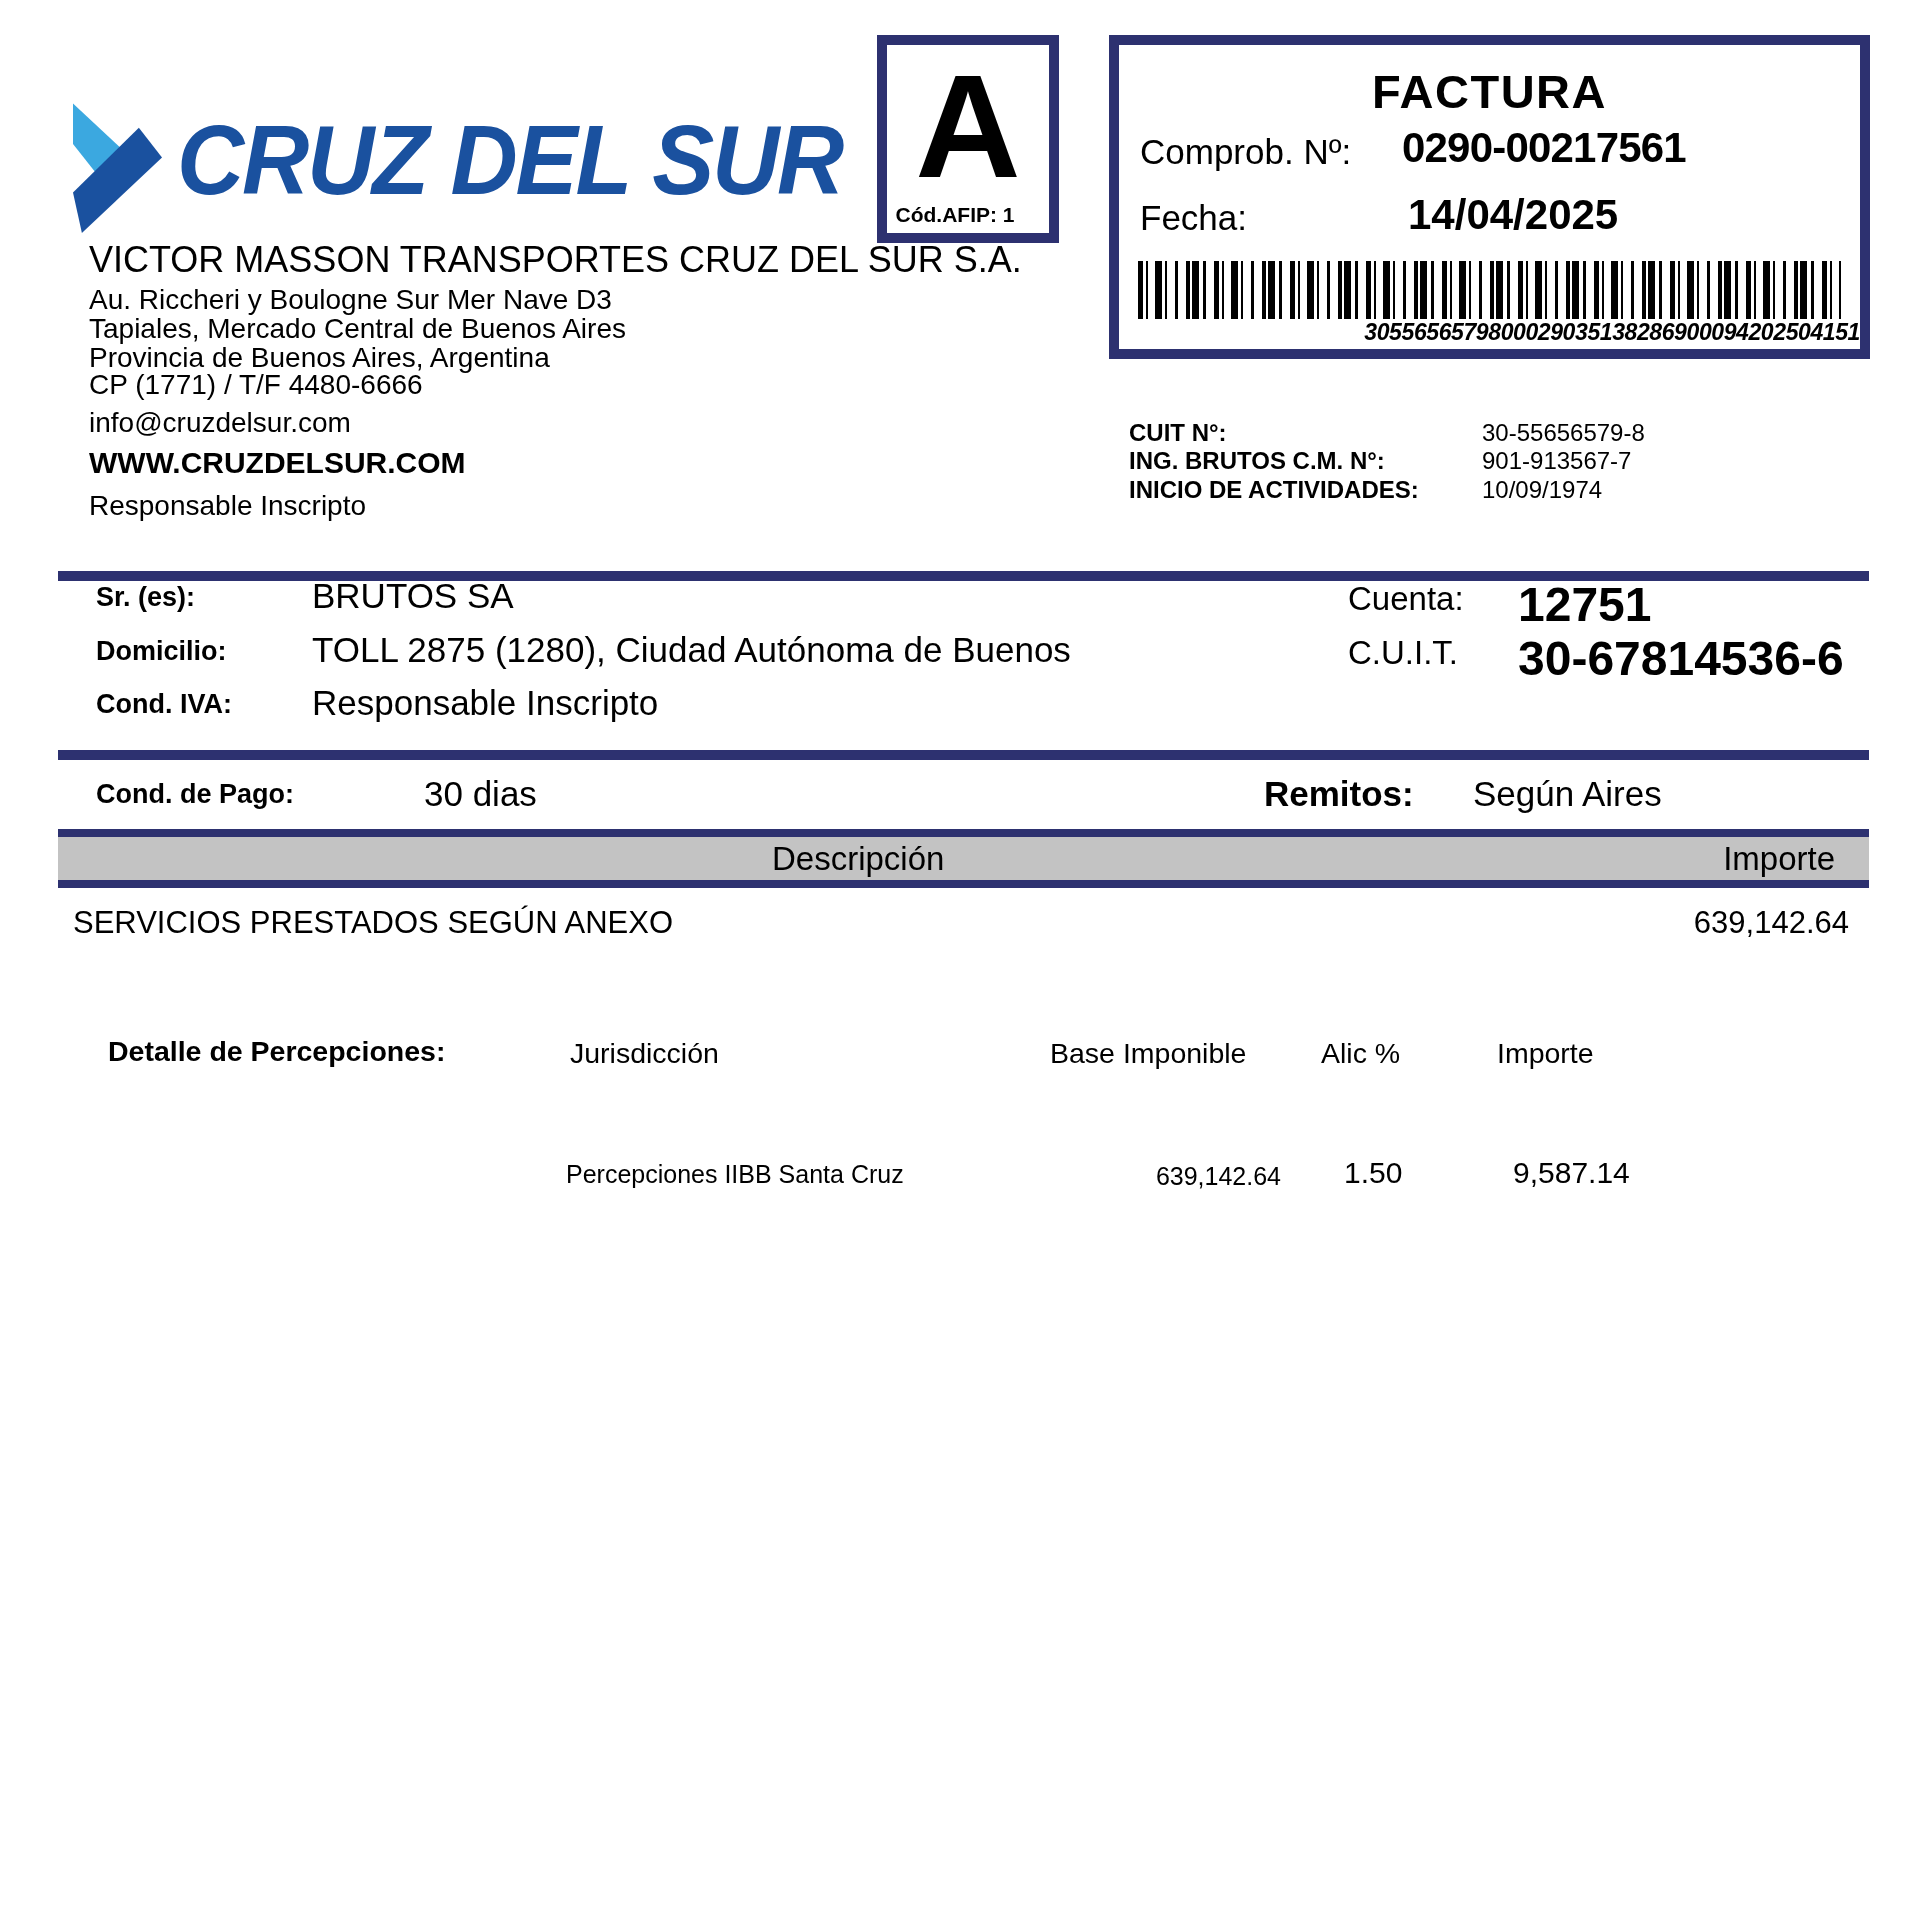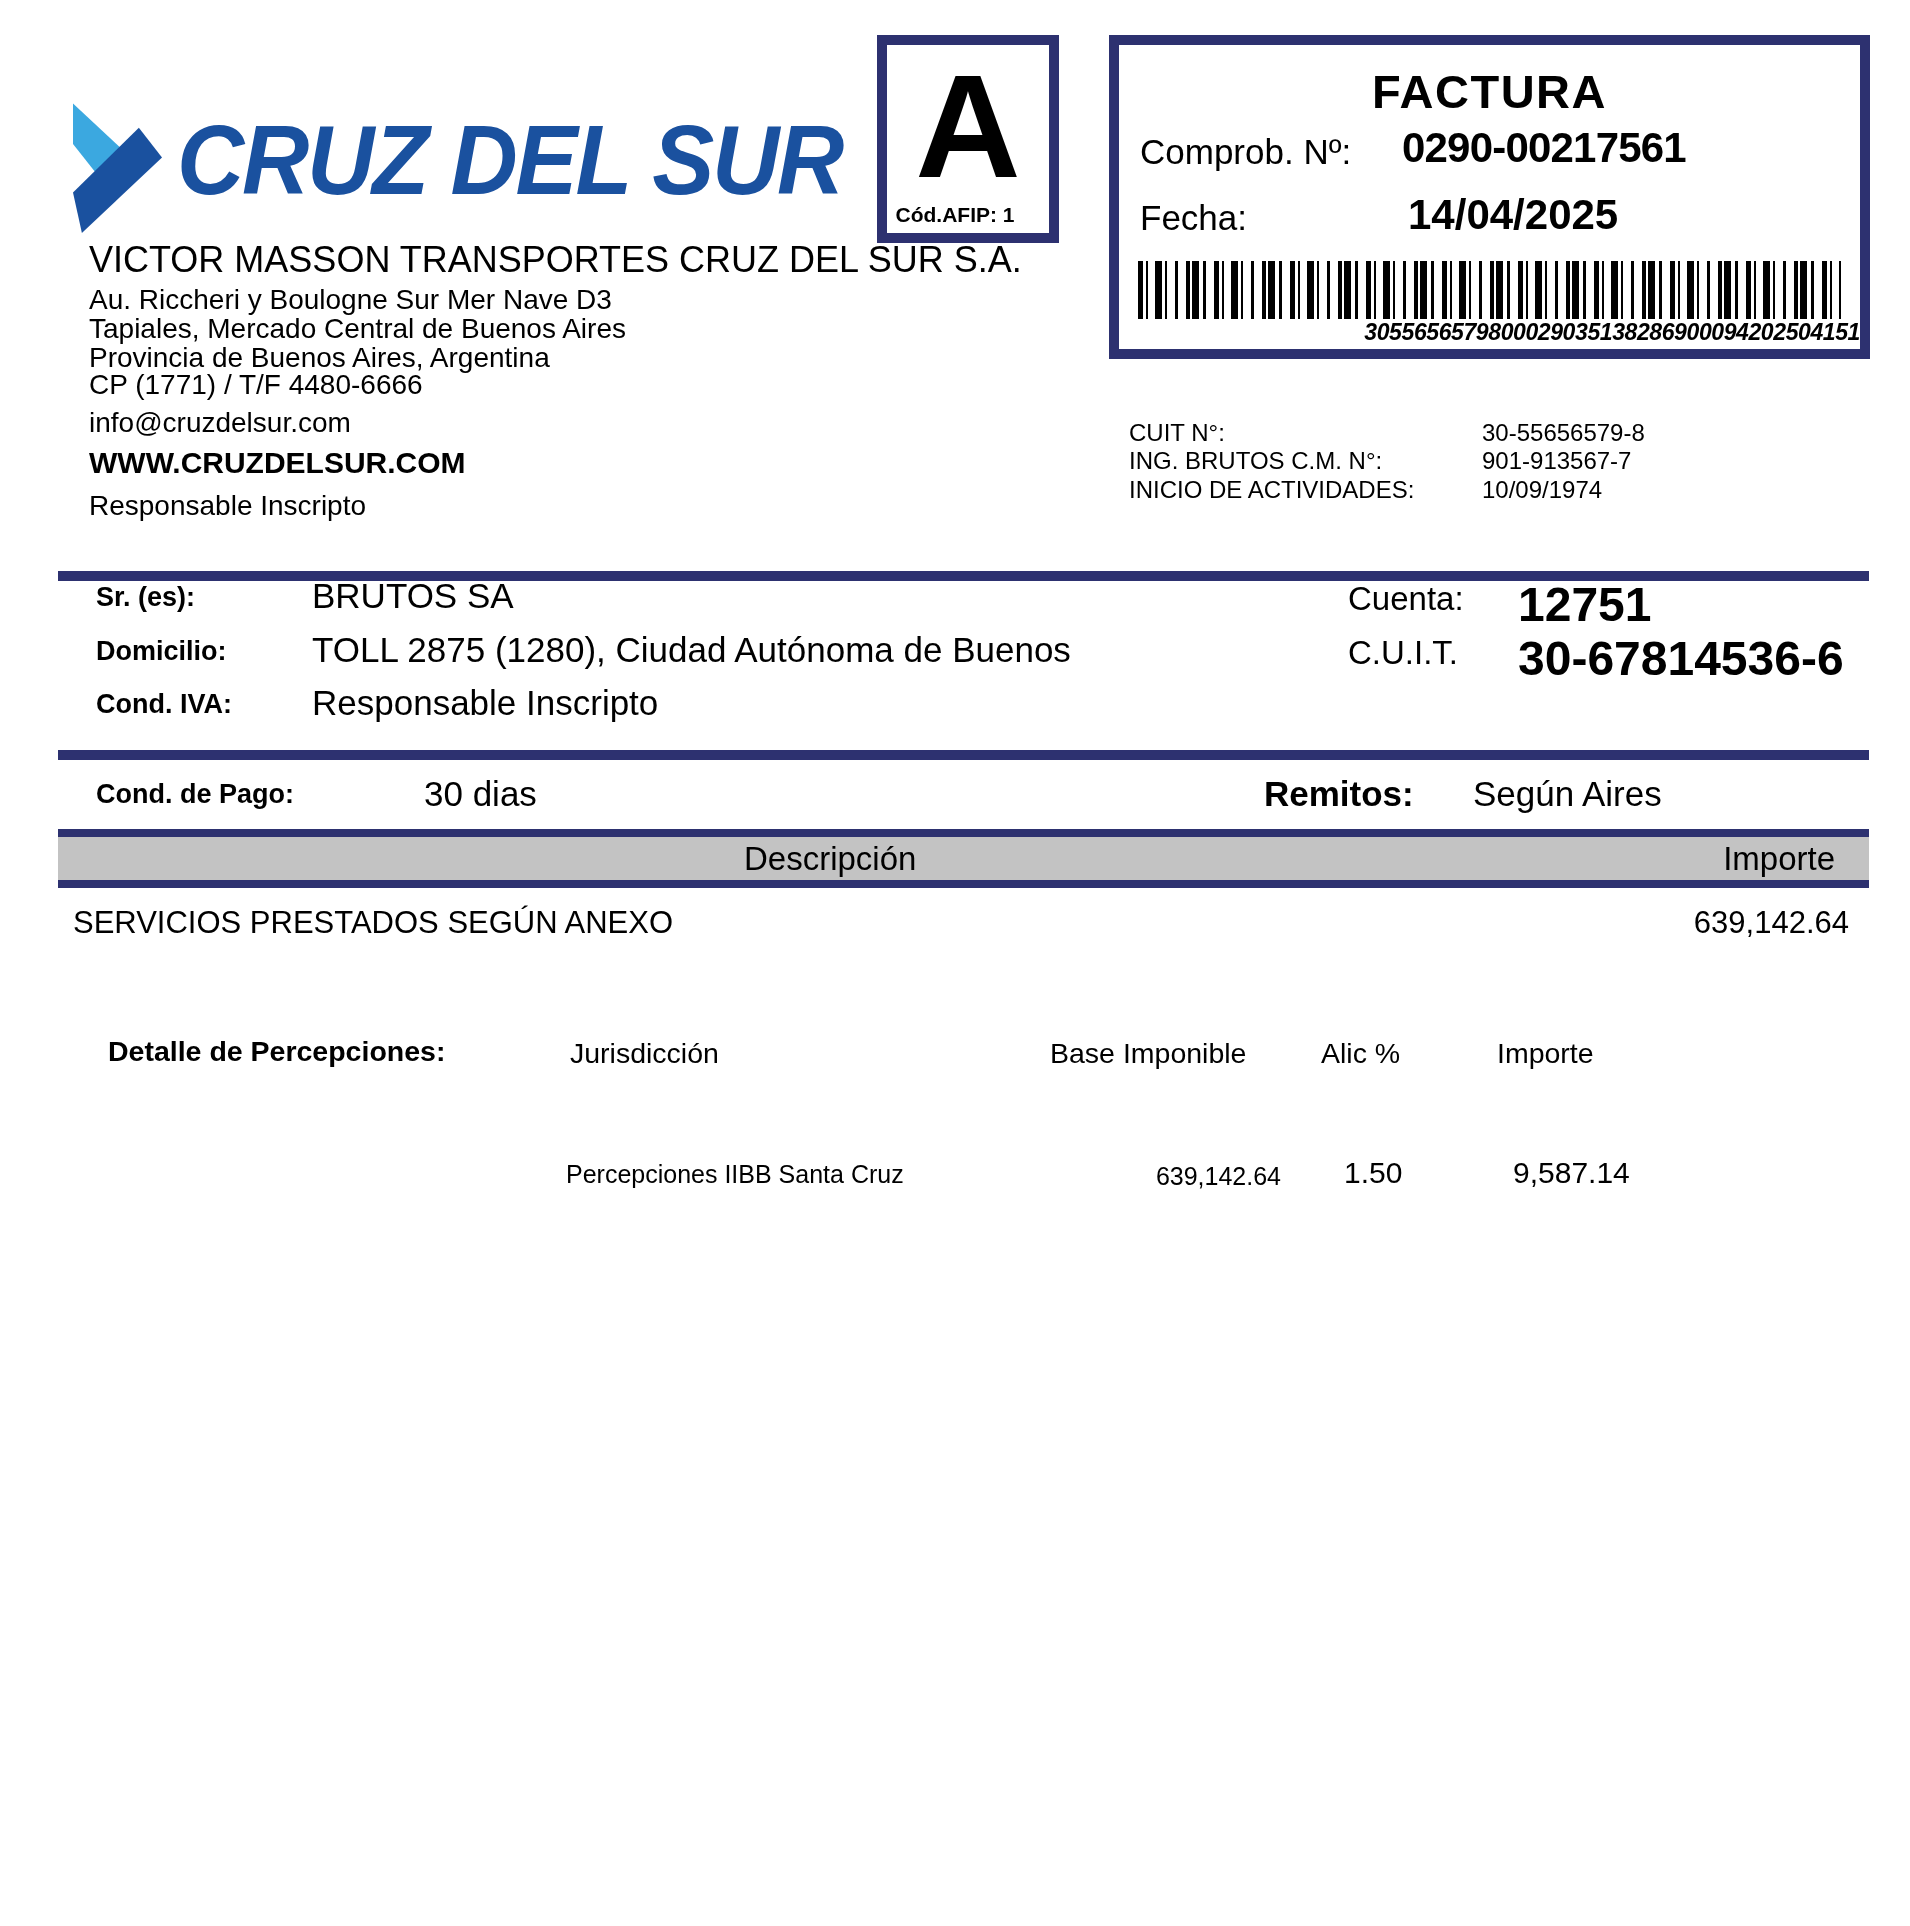--- a/index.html
+++ b/index.html
@@ -28,21 +28,21 @@
   .inv-val2{position:absolute;left:289px;top:146px;font-size:42px;font-weight:bold;}
   .bars{position:absolute;left:19px;right:19px;top:216px;height:58px;
     background:repeating-linear-gradient(90deg,#000 0 4.6px,#fff 4.6px 7.7px,#000 7.7px 10px,#fff 10px 17px,#000 17px 24px,#fff 24px 27px,#000 27px 29px,#fff 29px 37px,#000 37px 40px,#fff 40px 48px,#000 48px 52px,#fff 52px 54px,#000 54px 61px,#fff 61px 65px,#000 65px 68px,#fff 68px 76px);}
   .bar-digits{position:absolute;left:0;right:0;top:274px;text-align:right;font-size:23px;font-weight:bold;font-style:italic;letter-spacing:-0.4px;white-space:nowrap;}
 
   
   .co-name{position:absolute;left:89px;top:239px;font-size:36px;white-space:nowrap;}
   .co-line{position:absolute;left:89px;font-size:28px;white-space:nowrap;}
 
   
-  .fis-lab{position:absolute;left:1129px;font-size:24px;font-weight:normal;white-space:nowrap;}
+  .fis-lab{position:absolute;left:1129px;font-size:24px;font-weight:bold;white-space:nowrap;}
   .fis-val{position:absolute;left:1482px;font-size:24px;white-space:nowrap;}
 
   .rule{position:absolute;left:58px;width:1811px;height:10px;background:#2d3170;}
 
   
   .lab{position:absolute;font-weight:bold;font-size:27px;white-space:nowrap;}
   .val{position:absolute;font-size:35px;white-space:nowrap;}
   .rlab{position:absolute;font-size:33px;white-space:nowrap;}
   .rval{position:absolute;font-size:48px;font-weight:bold;white-space:nowrap;}
 
@@ -111,21 +111,21 @@
   <div class="val" style="left:312px;top:683px">Responsable Inscripto</div>
 
   <div class="rule" style="top:750px"></div>
 
   <div class="lab" style="left:96px;top:779px">Cond. de Pago:</div>
   <div class="val" style="left:424px;top:774px;font-size:35px">30 dias</div>
   <div class="val b" style="left:1264px;top:774px;font-size:35px">Remitos:</div>
   <div class="val" style="left:1473px;top:774px;font-size:35px">Según Aires</div>
 
   <div class="items-bar">
-    <span style="left:686px">Descripción</span>
+    <span style="left:714px">Descripción</span>
     <span style="right:34px">Importe</span>
   </div>
 
   <div class="abs" style="left:73px;top:905px;font-size:31px;white-space:nowrap">SERVICIOS PRESTADOS SEGÚN ANEXO</div>
   <div class="abs" style="right:61px;top:905px;font-size:31px;white-space:nowrap">639,142.64</div>
 
   <div class="pc b" style="left:108px;top:1035px">Detalle de Percepciones:</div>
   <div class="pc" style="left:570px;top:1037px">Jurisdicción</div>
   <div class="pc" style="left:1050px;top:1037px">Base Imponible</div>
   <div class="pc" style="left:1321px;top:1037px">Alic %</div>

